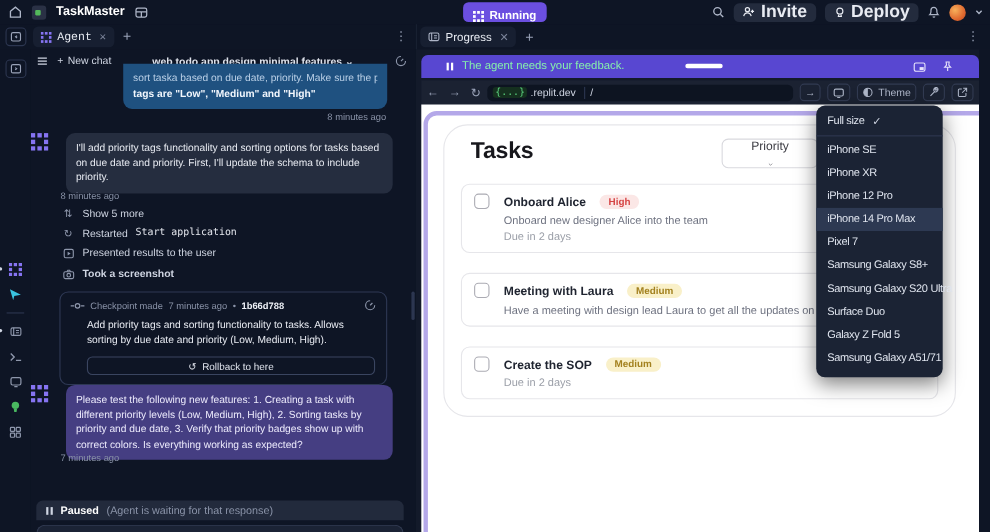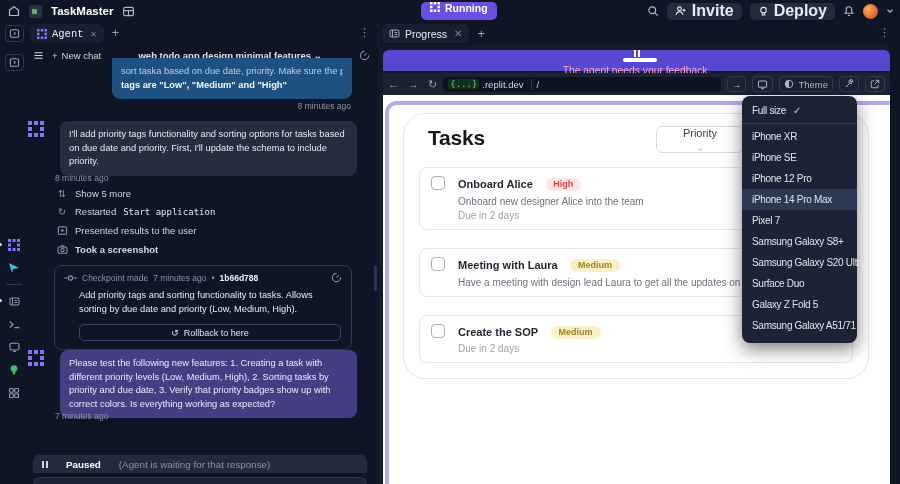--- a/index.html
+++ b/index.html
@@ -14,21 +14,21 @@
   .app{position:relative;width:900px;height:484px;background:var(--bg);overflow:hidden;color:var(--text);}
   svg{display:block;}
 
   
   .topbar{position:absolute;left:0;top:0;width:900px;height:22px;display:flex;align-items:center;padding:0 8px;gap:8px;background:var(--bg);}
   .tb-left{display:flex;align-items:center;gap:9px;}
   .appname{font-size:11.5px;font-weight:bold;color:#fff;}
   .appicon{width:13px;height:13px;border-radius:3px;background:#2a3145;position:relative;}
   .appicon::after{content:"";position:absolute;left:3px;top:4px;width:5px;height:5px;border-radius:1px;background:#53b95b;}
   .run-wrap{position:absolute;left:421px;top:2px;}
-  .btn-running{display:flex;align-items:flex-start;gap:5px;height:18px;padding:0 9px;border-radius:5px;background:var(--accent);color:#fff;font-size:10.5px;font-weight:bold;}
+  .btn-running{display:flex;align-items:flex-end;gap:5px;height:18px;padding:0 9px;border-radius:5px;background:var(--accent);color:#fff;font-size:10.5px;font-weight:bold;}
   .tb-right{position:absolute;right:6px;top:0;height:22px;display:flex;align-items:center;gap:8px;}
   .tb-btn{display:flex;align-items:center;gap:5px;height:17px;padding:0 8px;border-radius:5px;background:#232b3d;color:#e8ebf2;font-size:16px;font-weight:bold;}
   .avatar{width:15px;height:15px;border-radius:50%;background:radial-gradient(circle at 35% 35%,#f7b05b,#e06a30 60%,#c14a20);}
   .icon{color:#aeb6c8;}
 
   
   .tabrow{position:absolute;top:22px;height:23px;background:var(--bg);display:flex;align-items:center;}
   .tabrow.left{left:0;width:378px;padding-left:5px;font-family:Liberation Mono, monospace;}
   .tabrow.right{left:378px;width:522px;padding-left:3px;border-left:1px solid #1a2234;}
   .boxbtn{width:19px;height:17px;border:1px solid var(--border);border-radius:4px;display:flex;align-items:center;justify-content:center;margin-right:6px;color:#9aa3b8;}
@@ -64,31 +64,31 @@
   .under{position:absolute;left:27px;font-size:8.5px;color:#8a93a8;}
   .tl{position:absolute;left:28px;display:flex;align-items:center;gap:7px;font-size:9.5px;color:#cfd5e2;}
   .tl .mono{font-family:"DejaVu Sans Mono",monospace;font-size:9px;color:#e4e7ee;}
   .tl .ticon{color:#8e97ac;width:12px;display:flex;justify-content:center;}
   .ckpt{position:absolute;left:26px;top:220px;width:298px;border:1px solid #2e3854;border-radius:8px;padding:6px 9px 8px;}
   .ckpt-head{display:flex;align-items:center;gap:5px;font-size:8.5px;color:#8a93a8;}
   .ckpt-head .hash{color:#eef1f7;font-weight:bold;}
   .ckpt-head .gicon{margin-left:auto;color:#8e97ac;}
   .ckpt-body{margin:6px 0 8px 15px;font-size:9.3px;line-height:13.5px;color:#e7eaf1;}
   .rollback{margin-left:15px;width:262px;height:17px;border:1px solid #3a4560;border-radius:5px;display:flex;align-items:center;justify-content:center;gap:5px;font-size:9px;color:#dfe3ec;background:transparent;}
-  .paused{position:absolute;left:5px;top:410px;width:334px;height:18px;background:#222a3c;border-radius:6px 6px 0 0;display:flex;align-items:center;gap:18px;padding:0 9px;font-size:9.8px;}
+  .paused{position:absolute;left:5px;top:410px;width:334px;height:18px;background:#222a3c;border-radius:6px 6px 0 0;display:flex;align-items:center;gap:7px;padding:0 9px;font-size:9.8px;}
   .paused b{color:#fff;}
   .paused .rest{color:#8a93a8;}
   .inputbox{position:absolute;left:5px;top:432px;width:334px;height:12px;background:#1b2335;border:1px solid #323b52;border-bottom:none;border-radius:8px 8px 0 0;}
   .pausebars{display:flex;gap:2px;}
   .pausebars i{display:block;width:2px;height:7px;background:#cfd5e2;}
   .vscroll{position:absolute;left:346px;top:220px;width:3px;height:26px;border-radius:2px;background:#2c3650;}
 
   
   .rightpane{position:absolute;left:378px;top:45px;width:522px;height:439px;background:#131a2a;}
-  .banner{position:absolute;left:5px;top:5px;width:507px;height:21px;background:var(--banner);border-radius:6px 6px 0 0;display:flex;align-items:center;padding:0 2px;gap:8px;color:#f9a8d4;flex-direction:column;}
+  .banner{position:absolute;left:5px;top:5px;width:507px;height:21px;background:var(--banner);border-radius:6px 6px 0 0;display:flex;align-items:center;padding:0 23px;gap:8px;color:#86efac;}
   .banner-text{font-size:10.3px;}
   .pill{position:absolute;left:240px;top:8px;width:34px;height:4px;border-radius:2px;background:#fff;}
   .banner-icons{margin-left:auto;display:flex;gap:14px;color:#e6e3fb;}
   .urlbar{position:absolute;left:5px;top:28px;width:507px;height:22px;background:#1b2232;display:flex;align-items:center;padding:0 5px;gap:6px;}
   .nav{color:#9aa3b8;font-size:11px;display:flex;gap:9px;align-items:center;}
   .urlfield{flex:1;height:15px;background:#0d1421;border-radius:5px;display:flex;align-items:center;padding:0 5px;gap:3px;font-size:9.5px;}
   .hostbadge{color:#5ad07e;background:#15301f;border-radius:3px;padding:0 2px;font-size:9px;font-family:"DejaVu Sans Mono",monospace;}
   .host{color:#cfd5e2;}
   .path{color:#cfd5e2;margin-left:4px;padding-left:5px;border-left:1px solid #2c3650;}
   .ubtn{height:16px;min-width:16px;border:1px solid #323b52;border-radius:4px;display:flex;align-items:center;justify-content:center;gap:4px;padding:0 4px;color:#aeb6c8;font-size:9.5px;}
@@ -523,24 +523,24 @@
   </div>
   <div class="rightedge"></div>
 
   <div class="devmenu">
     <div class="mi">
       <span>Full size</span>
       <span class="chk">✓</span>
     </div>
     <div class="mdiv"></div>
     <div class="mi">
+        <span>iPhone SE</span>
+      </div>
+    <div class="mi">
         <span>iPhone XR</span>
-      </div>
-    <div class="mi">
-        <span>iPhone SE</span>
       </div>
     <div class="mi">
         <span>iPhone 12 Pro</span>
       </div>
     <div class="mi hl">
         <span>iPhone 14 Pro Max</span>
       </div>
     <div class="mi">
         <span>Pixel 7</span>
       </div>

